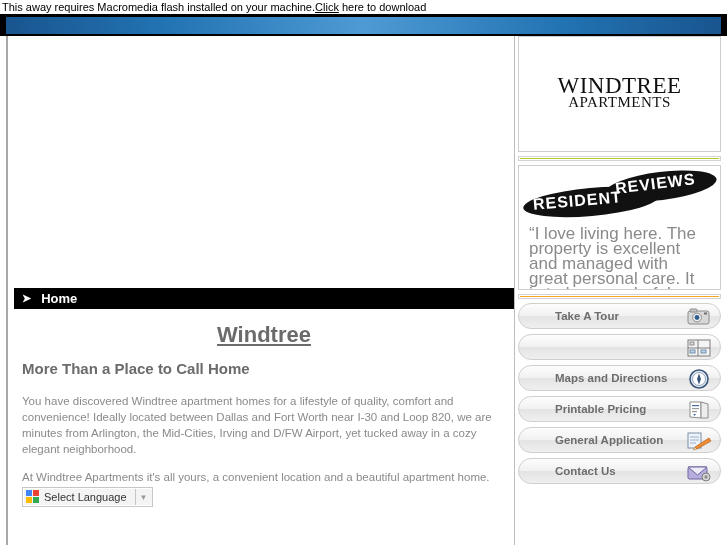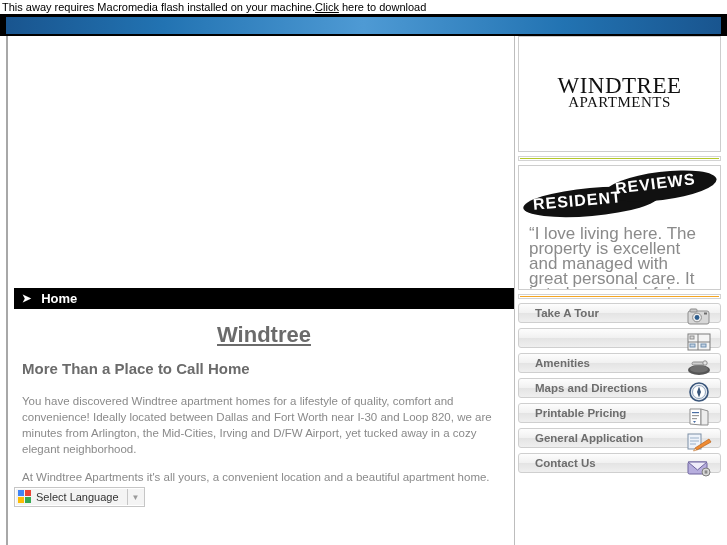--- a/index.html
+++ b/index.html
@@ -63,21 +63,21 @@
     margin:12px 0 0 0; text-align:left;
     font-size:15px; font-weight:bold; color:#6b6b6b;
   }
   p.para{
     margin:16px 0 0 0; font-size:11.5px; line-height:16px; color:#8a8a8a;
   }
   p.para.second{ margin-top:12px; }
 
   
   .translate-widget{
-    position:absolute; left:6px; top:451px;
+    position:absolute; left:14px; top:451px;
     height:18px; display:inline-flex; align-items:center;
     border:1px solid #c6c6c6; background:#f4f4f4;
     box-shadow:0 0 0 1px #fff inset;
     font-size:11px; color:#333; padding:0;
   }
   .gt-icon{ width:14px; height:14px; margin:0 4px 0 3px; position:relative; }
   .gt-icon i{ position:absolute; width:6px; height:6px; display:block; }
   .gt-icon i.b{ left:0; top:0; background:#4285f4; }
   .gt-icon i.r{ left:7px; top:0; background:#ea4335; }
   .gt-icon i.y{ left:0; top:7px; background:#fbbc05; }
@@ -132,25 +132,25 @@
   .word-resident{ left:14px; top:22px; font-size:16px; transform:rotate(-5deg); }
   .word-reviews{ left:96px; top:5px; font-size:16px; transform:rotate(-7deg); }
   .review-quote{
     font-size:17px; line-height:15px; color:#8a8a8a;
     padding:4px 10px 0 10px;
   }
 
   
   .nav-list{ margin-top:4px; }
   .nav-btn{
-    position:relative; height:20px; margin-bottom:5px;
-    border:1px solid #cfcfcf; border-radius:3px;
+    position:relative; height:26px; margin-bottom:5px;
+    border:1px solid #cfcfcf; border-radius:13px;
     background:linear-gradient(to bottom,#fdfdfd 0%,#f1f1f1 48%,#e4e4e4 52%,#efefef 100%);
     box-sizing:border-box;
-    display:flex; align-items:center;
+    display:flex; align-items:center;padding-left:20px;
   }
   .nav-label{
     font-size:11.5px; font-weight:bold; color:#6d6d6d;
     padding-left:16px; white-space:nowrap;
   }
   .nav-icon{
     position:absolute; right:8px; top:2px; width:26px; height:22px;
   }
 
   
@@ -246,31 +246,20 @@
             <line x1="12" y1="3" x2="12" y2="19" stroke="#7d7d7d"></line>
             <line x1="2" y1="11" x2="24" y2="11" stroke="#7d7d7d"></line>
             <rect x="4" y="13" width="5" height="3" fill="#c6d4e4" stroke="#6f8fb0"></rect>
             <rect x="15" y="13" width="5" height="3" fill="#c6d4e4" stroke="#6f8fb0"></rect>
             <rect x="4" y="5" width="4" height="3" fill="#dbdbdb" stroke="#8d8d8d"></rect>
           </svg>
         </span>
       </div>
 
 
-      <div class="nav-btn">
-        <span class="nav-label">Amenities</span>
-        <span class="nav-icon">
-          <svg width="26" height="22" viewBox="0 0 26 22">
-            <ellipse cx="13" cy="14" rx="11" ry="5" fill="#555555"></ellipse>
-            <ellipse cx="13" cy="13" rx="9" ry="3.6" fill="#6f6f6f"></ellipse>
-            <rect x="6" y="6" width="12" height="3" rx="1.5" fill="#cfcfcf" stroke="#8d8d8d"></rect>
-            <circle cx="19" cy="7" r="2.2" fill="#e4e4e4" stroke="#8d8d8d"></circle>
-          </svg>
-        </span>
-      </div>
 
       <div class="nav-btn">
         <span class="nav-label">Maps and Directions</span>
         <span class="nav-icon">
           <svg width="26" height="22" viewBox="0 0 26 22">
             <circle cx="13" cy="11" r="9" fill="#e8ecf2" stroke="#39557a" stroke-width="1.6"></circle>
             <circle cx="13" cy="11" r="6.5" fill="#ffffff" stroke="#8fa3bd"></circle>
             <polygon points="13,5.5 15,11 13,16.5 11,11" fill="#39557a"></polygon>
           </svg>
         </span>

